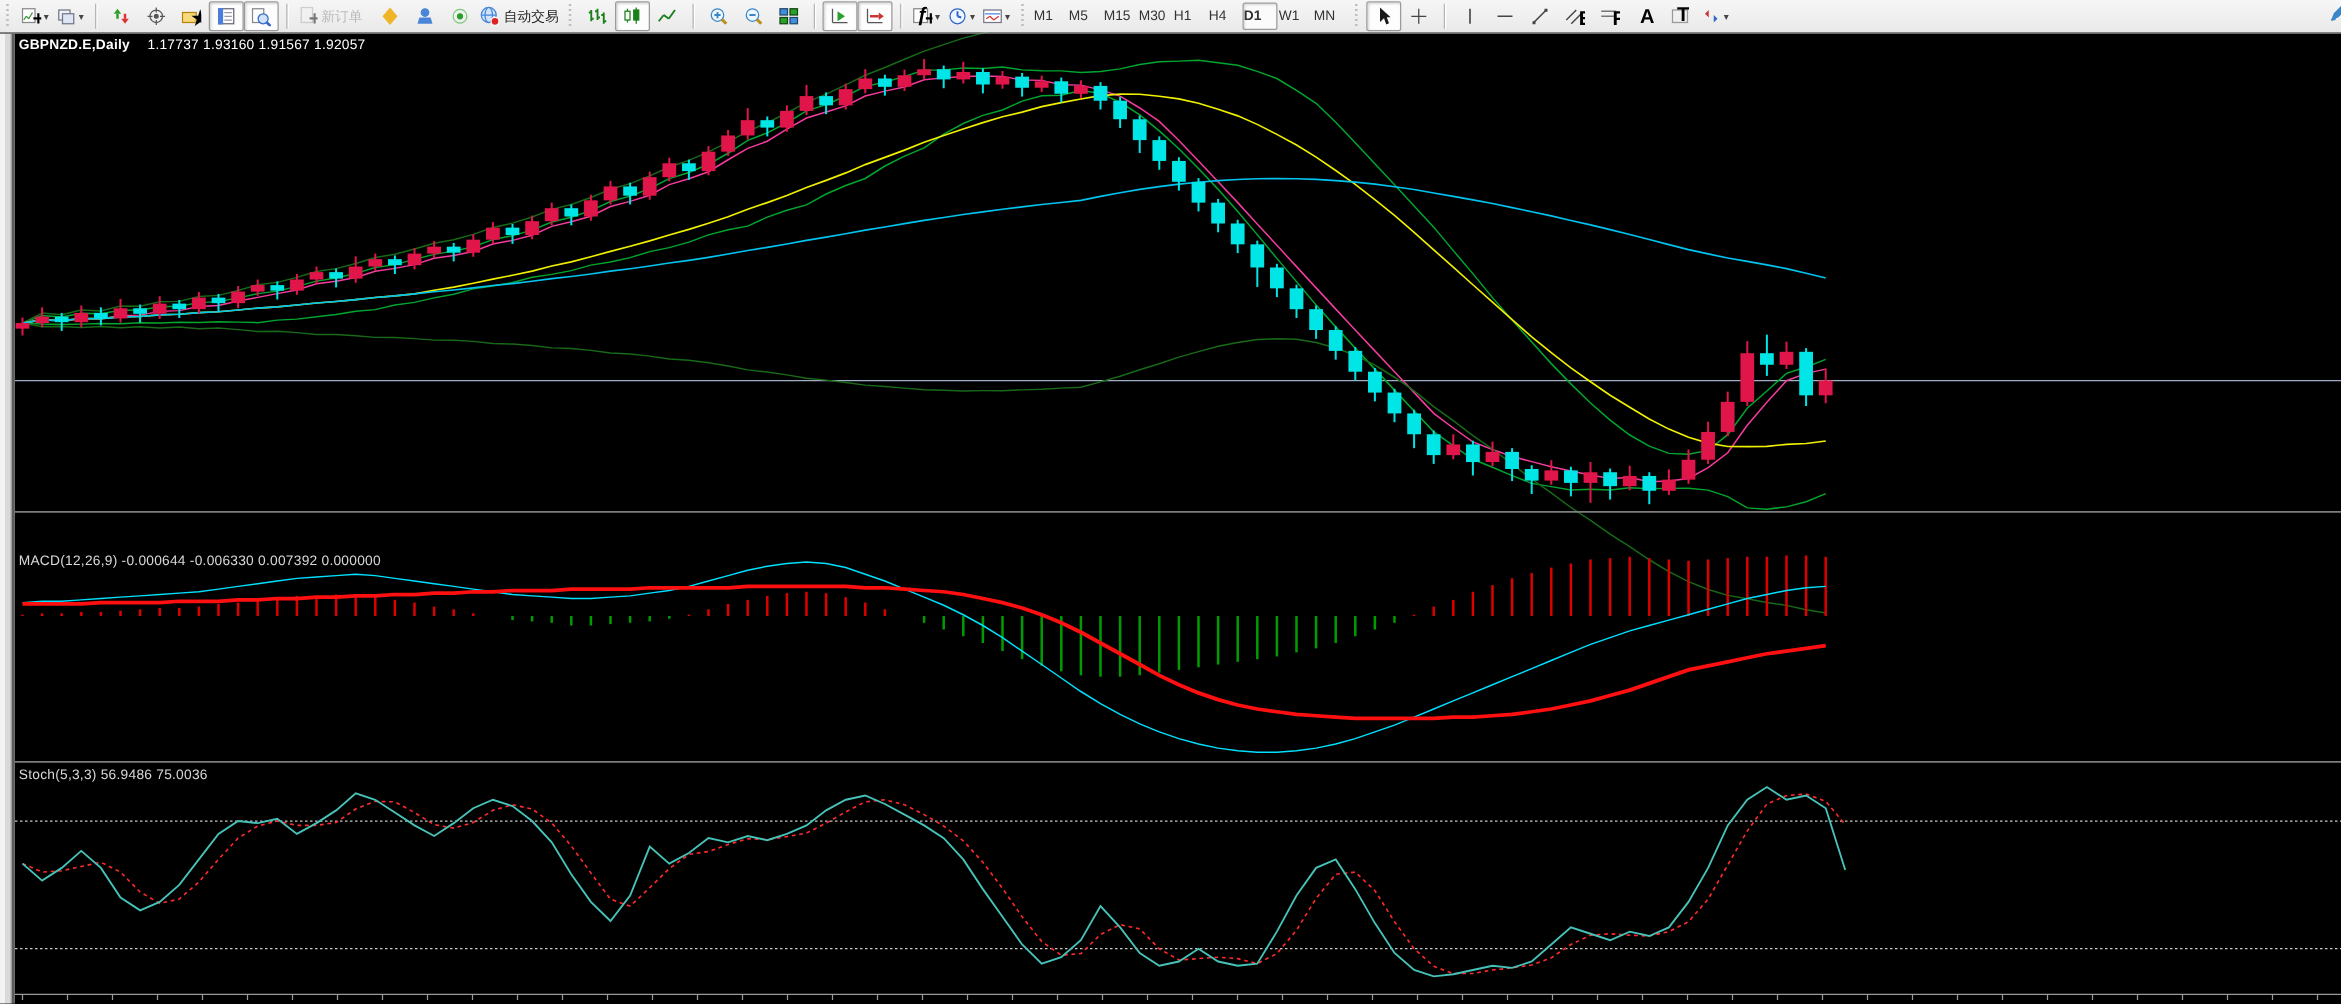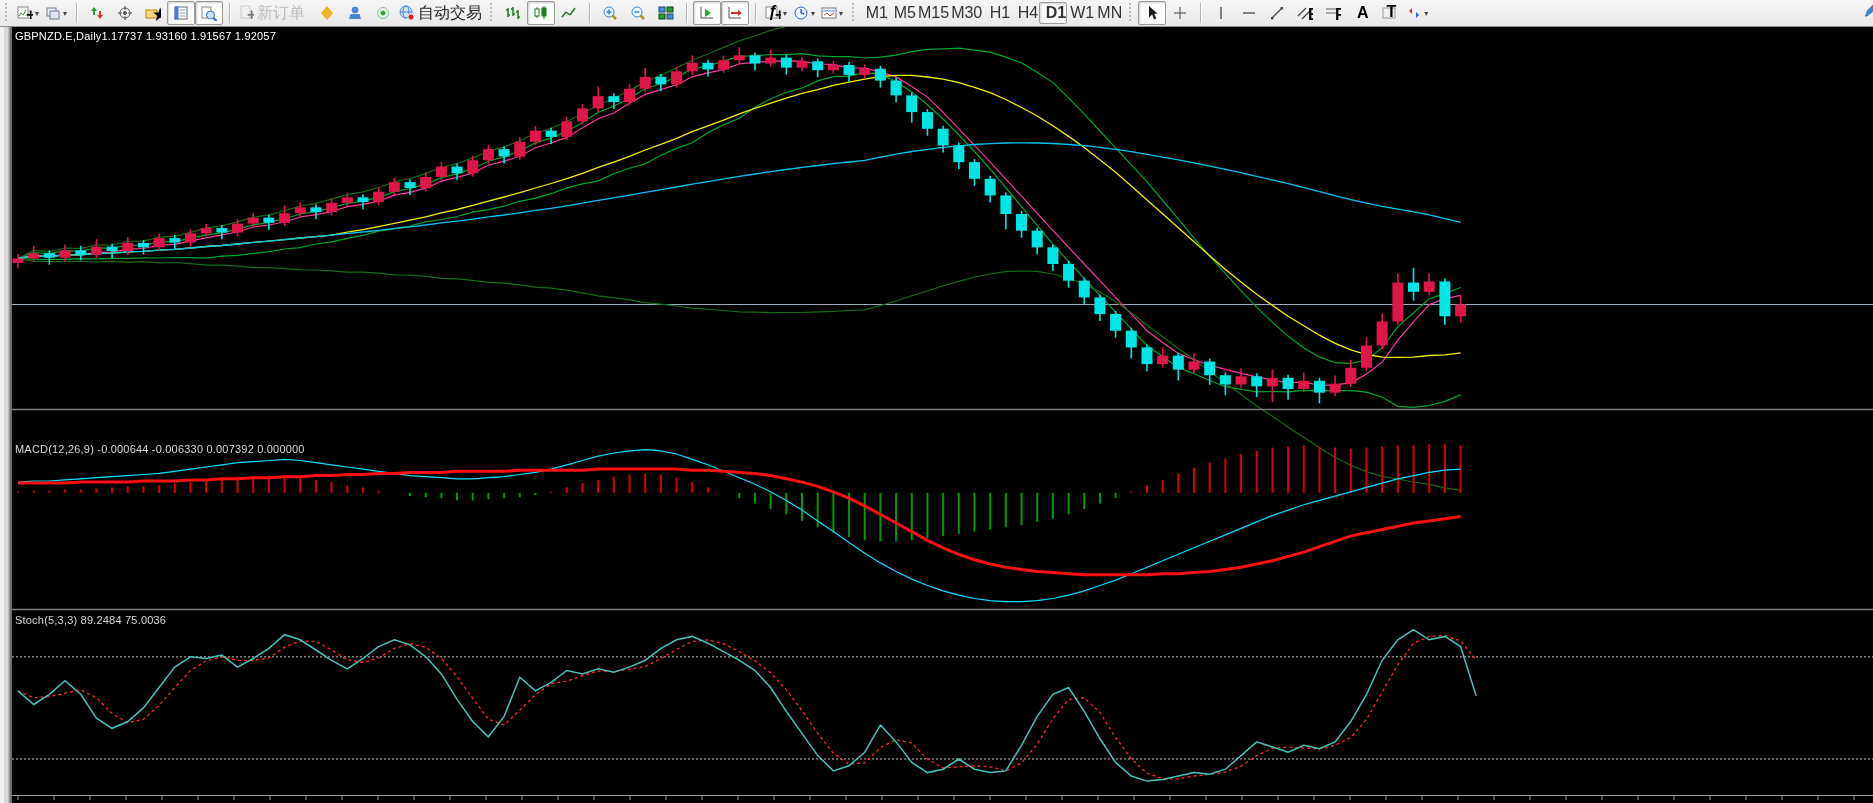--- a/index.html
+++ b/index.html
@@ -11,34 +11,34 @@
     display:flex;align-items:center;padding-left:2px;box-sizing:border-box;white-space:nowrap;z-index:5;}
   .tb-group{display:flex;align-items:center;height:27px;padding:0 3px;}
   .grip{width:5px;height:20px;margin:0 2px;
     background:repeating-linear-gradient(180deg,#bdbdbd 0 2px,transparent 2px 4px);
     background-size:2px 100%;background-repeat:repeat-y;background-position:1px 0;}
   .sep{width:1px;height:20px;background:#b5b5b5;margin:0 3px;box-shadow:1px 0 0 #fff;}
   .tbtn{display:flex;align-items:center;justify-content:center;height:22px;min-width:24px;
     border:1px solid transparent;border-radius:2px;color:#333;cursor:default;padding:0 1px;}
   .tbtn.pressed{background:#fdfdfd;border-color:#9a9a9a;box-shadow:inset 1px 1px 2px #d0d0d0;}
   .tbtn.disabled{opacity:.5;filter:grayscale(70%);}
-  .tbtn .cn{font-size:16px;color:#222;margin-left:3px;}
+  .tbtn .cn{font-size:11px;color:#222;margin-left:3px;}
   .tbtn.disabled .cn{color:#888;}
   .caret{font-size:8px;color:#444;margin-left:2px;}
-  .tf{font-size:16px;color:#333;min-width:26px;text-align:right;height:20px;line-height:20px;
+  .tf{font-size:11px;color:#333;min-width:26px;text-align:left;height:20px;line-height:20px;
       border:1px solid transparent;border-radius:2px;}
   .tf.pressed{background:#fbfbfb;border-color:#9a9a9a;box-shadow:inset 1px 1px 2px #d6d6d6;font-weight:bold;}
   .tb-right{position:absolute;right:-5px;top:3px;}
   
   .dock-strip{position:absolute;left:0;top:27px;width:10px;height:776px;
     background:linear-gradient(90deg,#f2f2f2 0 4px,#d9d9d9 4px 8px,#9c9c9c 9px);border-right:1px solid #6f6f6f;z-index:4;}
   .chart-area{position:absolute;left:0;top:0;width:1873px;height:803px;}
   .pane-label{position:absolute;font-size:11px;color:#d8d8d8;letter-spacing:.2px;z-index:3;}
   .sym{color:#fff;}
-  .sym b{font-weight:normal;margin-right:0;}
+  .sym b{font-weight:bold;margin-right:14px;}
 </style>
 </head>
 <body>
 
 <div class="toolbar">
     <div class="grip"></div>
     <div class="tb-group">
       <div class="tbtn">
         <svg width="16" height="16" viewBox="0 0 16 16">
           <rect x="1" y="2" width="10" height="11" fill="#fff" stroke="#888"></rect>
@@ -690,14 +690,14 @@
         <line x1="1782" y1="795.5" x2="1782" y2="800" stroke="#9a9a9a" stroke-width="1"></line>
         <line x1="1818" y1="795.5" x2="1818" y2="800" stroke="#9a9a9a" stroke-width="1"></line>
         <line x1="1854" y1="795.5" x2="1854" y2="800" stroke="#9a9a9a" stroke-width="1"></line>
         <line x1="11.5" y1="27" x2="11.5" y2="803" stroke="#6f6f6f" stroke-width="1"></line>
       </g>
     </svg>
   <div class="pane-label sym" style="left:15px;top:30px;">
     <b>GBPNZD.E,Daily</b><span>1.17737 1.93160 1.91567 1.92057</span>
   </div>
   <div class="pane-label" style="left:15px;top:415px;margin-top:28px;">MACD(12,26,9) -0.000644 -0.006330 0.007392 0.000000</div>
-  <div class="pane-label" style="left:15px;top:614px;">Stoch(5,3,3) 89.2484 75.0036</div>
+  <div class="pane-label" style="left:15px;top:614px;">Stoch(5,3,3) 56.9486 75.0036</div>
 </div>
 
 </body></html>

